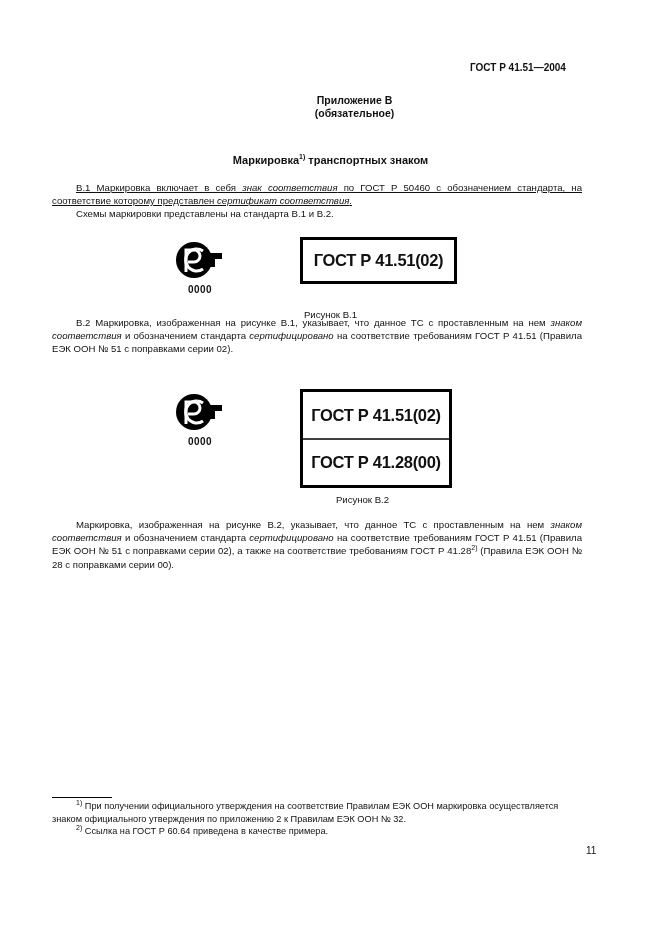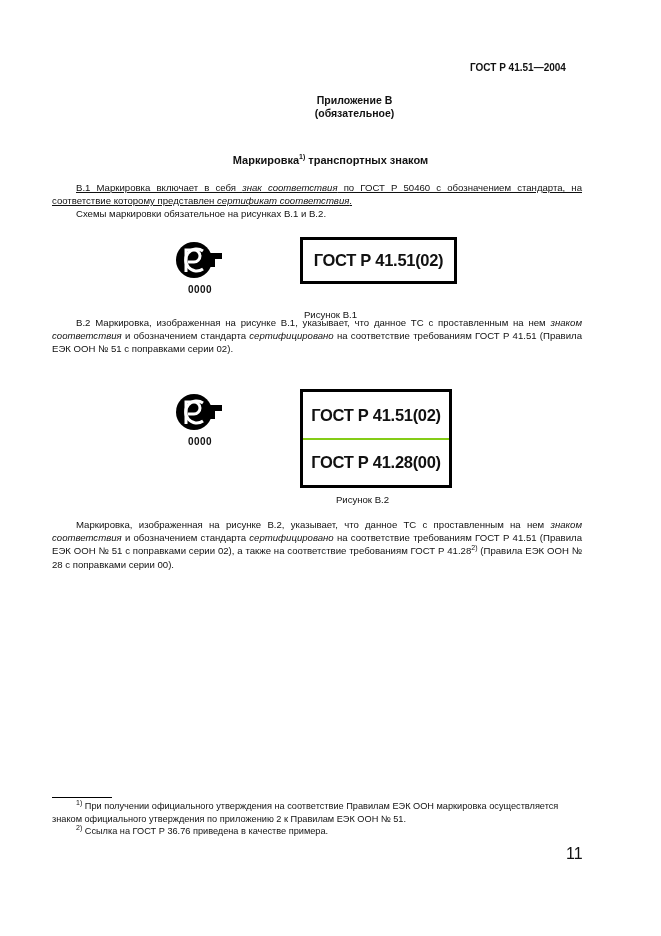--- a/index.html
+++ b/index.html
@@ -12,41 +12,41 @@
     sup { font-size: 7px; vertical-align: super; line-height: 0; }
     .para { left: 52px; width: 530px; font-size: 9.6px; line-height: 13.2px; text-align: justify; }
     .para .indent { display: inline-block; width: 24px; }
     .para i { font-style: italic; }
     .logo { width: 52px; height: 70px; }
     .logo svg { display: block; }
     .logo-num { font-family: "Liberation Sans", sans-serif; font-weight: bold; font-size: 10px; letter-spacing: 0.5px; text-align: center; width: 52px; }
     .mark-box { border: 3px solid #000; box-sizing: border-box; font-weight: bold; font-size: 16.5px; display: flex; align-items: center; justify-content: center; letter-spacing: -0.3px; }
     .mark-stack { border: 3px solid #000; box-sizing: border-box; }
     .mark-stack .cell { height: 46px; display: flex; align-items: center; justify-content: center; font-weight: bold; font-size: 16.5px; letter-spacing: -0.3px; box-sizing: border-box; }
-    .mark-stack .cell + .cell { border-top: 2px solid #84cc16; }
+    .mark-stack .cell + .cell { border-top: 2px solid #404040; }
     .caption { left: 0; width: 661px; text-align: center; font-size: 9.6px; }
     .fn-rule { left: 52px; top: 797px; width: 60px; height: 1px; background: #000; }
     .footnote { left: 52px; width: 530px; font-size: 9.2px; line-height: 12.6px; }
-    .page-num { left: 566px; top: 845px; font-size: 16px; }
+    .page-num { left: 586px; top: 845px; font-size: 10px; }
   </style>
 </head>
 <body>
 
 <div class="abs header-code">ГОСТ Р 41.51—2004</div>
 
 <div class="abs annex-title">
   <div>Приложение В</div>
   <div>(обязательное)</div>
 </div>
 
 <div class="abs section-title"><span>Маркировка</span><sup>1)</sup><span> транспортных знаком</span></div>
 
 <div class="abs para" style="top:181px;text-decoration:underline;"><span class="indent"></span><span>В.1 Маркировка включает в себя </span><i>знак соответствия</i><span> по ГОСТ Р 50460 с обозначением стандарта, на соответствие которому представлен </span><i>сертификат соответствия</i><span>.</span></div>
 
-<div class="abs para" style="top:207px;"><span class="indent"></span><span>Схемы маркировки обязательное на рисунках В.1 и В.2.</span></div>
+<div class="abs para" style="top:207px;"><span class="indent"></span><span>Схемы маркировки представлены на стандарта В.1 и В.2.</span></div>
 
 <div class="abs logo" style="left:174px; top:240px;">
   <svg width="52" height="44" viewBox="0 0 52 44">
     <circle cx="20" cy="20" r="18" fill="#000"></circle>
     <path d="M12 32 V10 h8 a6 6 0 0 1 0 12 h-6" fill="none" stroke="#fff" stroke-width="3"></path>
     <path d="M34 12 a10 10 0 1 0 0 16" fill="none" stroke="#000" stroke-width="0"></path>
     <rect x="28" y="13" width="20" height="6" fill="#000"></rect>
     <rect x="35" y="13" width="6" height="14" fill="#000"></rect>
     <path d="M29 11 a11 11 0 1 0 0 18" fill="none" stroke="#fff" stroke-width="3"></path>
   </svg>
@@ -69,16 +69,16 @@
 </div>
 <div class="abs mark-stack" style="left:300px; top:389px; width:152px; height:99px;">
   <div class="cell">ГОСТ Р 41.51(02)</div>
   <div class="cell">ГОСТ Р 41.28(00)</div>
 </div>
 <div class="abs caption" style="top:494px;margin-left:32px;">Рисунок В.2</div>
 
 <div class="abs para" style="top:518px;"><span class="indent"></span><span>Маркировка, изображенная на рисунке В.2, указывает, что данное ТС с проставленным на нем </span><i>знаком соответствия</i><span> и обозначением стандарта </span><i>сертифицировано</i><span> на соответствие требованиям ГОСТ Р 41.51 (Правила ЕЭК ООН № 51 с поправками серии 02), а также на соответствие требованиям ГОСТ Р 41.28</span><sup>2)</sup><span> (Правила ЕЭК ООН № 28 с поправками серии 00).</span></div>
 
 <div class="abs fn-rule"></div>
-<div class="abs footnote" style="top:800px;"><span class="indent" style="display:inline-block;width:24px;"></span><sup>1)</sup><span> При получении официального утверждения на соответствие Правилам ЕЭК ООН маркировка осуществляется знаком официального утверждения по приложению 2 к Правилам ЕЭК ООН № 51.</span></div>
-<div class="abs footnote" style="top:825px;"><span class="indent" style="display:inline-block;width:24px;"></span><sup>2)</sup><span> Ссылка на ГОСТ Р 36.76 приведена в качестве примера.</span></div>
+<div class="abs footnote" style="top:800px;"><span class="indent" style="display:inline-block;width:24px;"></span><sup>1)</sup><span> При получении официального утверждения на соответствие Правилам ЕЭК ООН маркировка осуществляется знаком официального утверждения по приложению 2 к Правилам ЕЭК ООН № 32.</span></div>
+<div class="abs footnote" style="top:825px;"><span class="indent" style="display:inline-block;width:24px;"></span><sup>2)</sup><span> Ссылка на ГОСТ Р 60.64 приведена в качестве примера.</span></div>
 
 <div class="abs page-num">11</div>
 
 </body></html>

